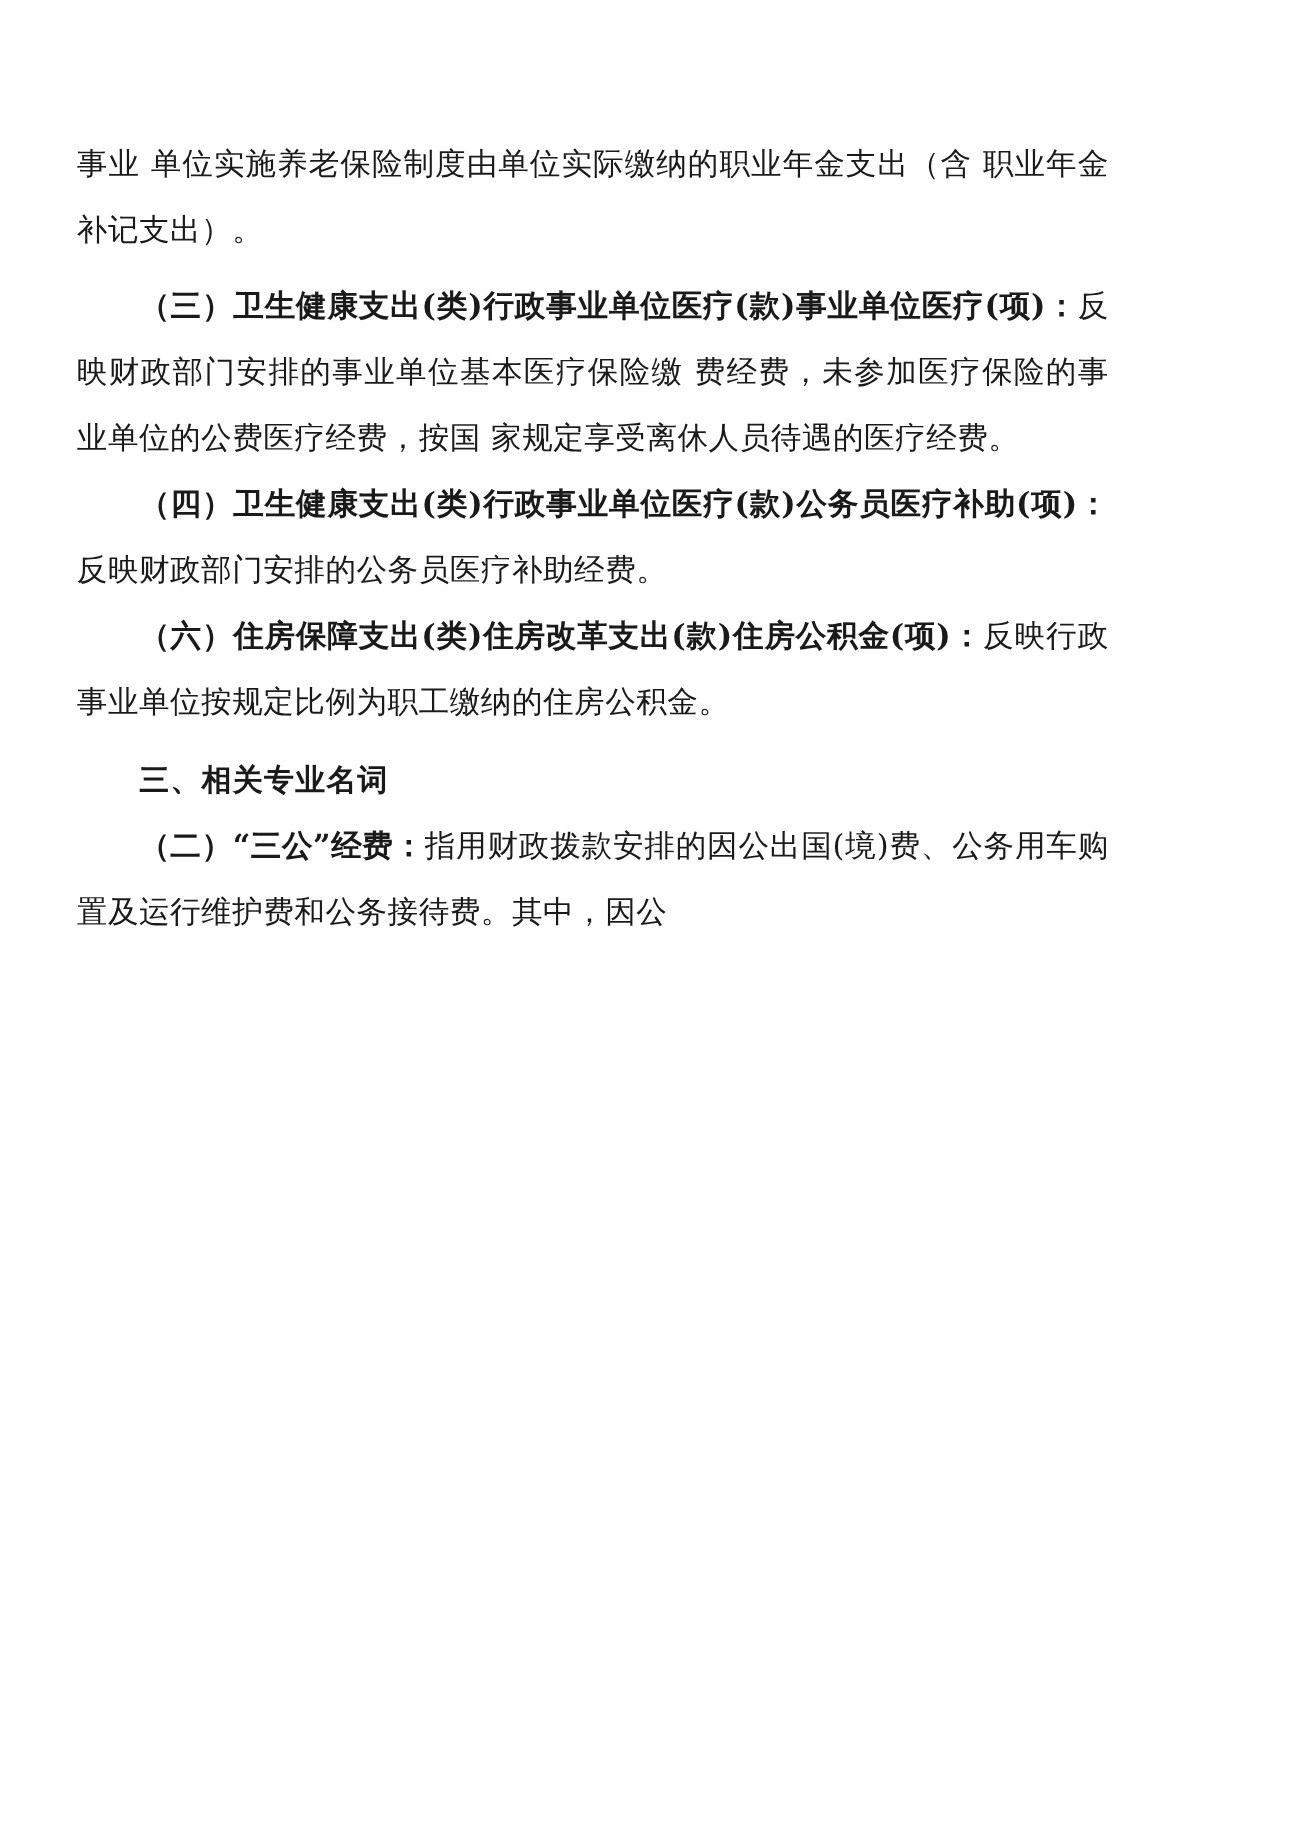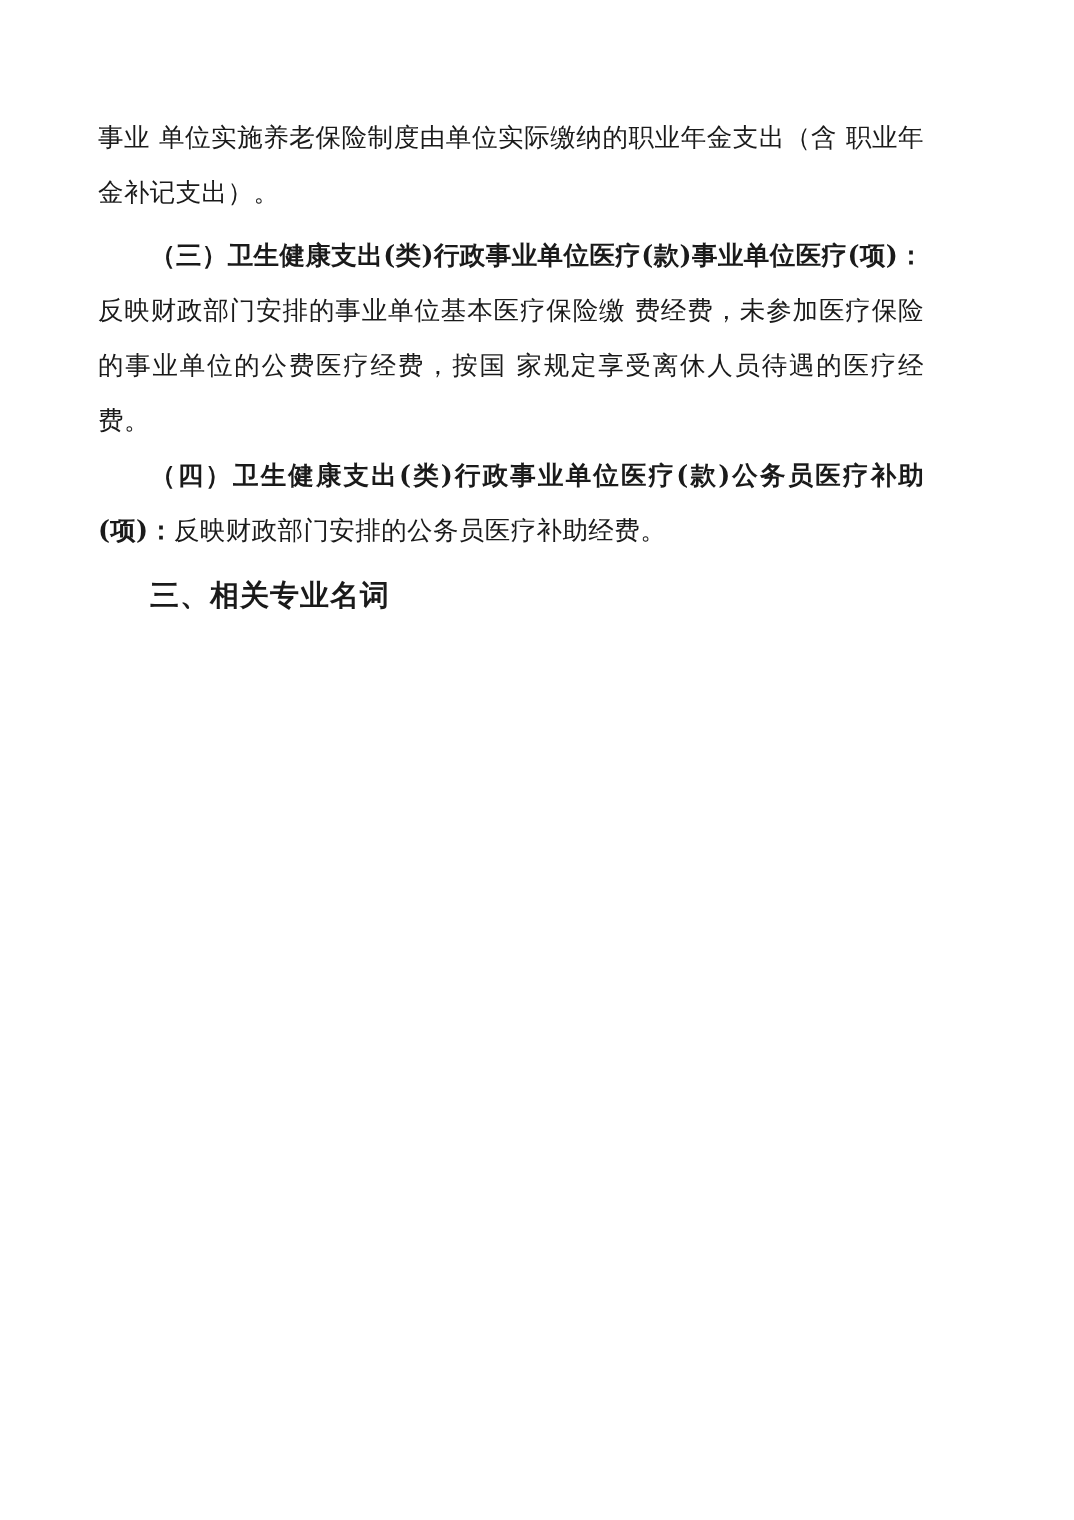--- a/index.html
+++ b/index.html
@@ -6,21 +6,21 @@
     margin: 0;
     padding: 0;
     background: #ffffff;
   }
   .page {
     position: relative;
     width: 1074px;
     height: 1520px;
     background: #ffffff;
     box-sizing: border-box;
-    padding: 110px 150px 60px 98px;
+    padding: 110px 150px 60px 64px;
     font-family: "DejaVu Serif", "Liberation Serif", serif;
     color: #1a1a1a;
     overflow: hidden;
   }
   .body-text {
     font-size: 25.5px;
     line-height: 55px;
     text-align: justify;
     text-justify: inter-character;
     letter-spacing: 0.4px;
@@ -32,21 +32,21 @@
     margin-bottom: 0;
   }
   .indent {
     text-indent: 52px;
   }
   .lead {
     font-weight: bold;
     letter-spacing: 0.2px;
   }
   .section-heading {
-    font-size: 29px;
+    font-size: 25px;
     font-weight: bold;
     line-height: 55px;
     text-indent: 52px;
     margin-top: 10px;
     letter-spacing: 1px;
     font-family: Liberation Serif, serif;
   }
   .spacer-sm { height: 8px; }
 </style>
 </head>
@@ -56,18 +56,20 @@
 
   <p class="body-text para">事业 单位实施养老保险制度由单位实际缴纳的职业年金支出（含 职业年金补记支出）。</p>
 
   <div class="spacer-sm"></div>
 
   <p class="body-text para indent"><span class="lead">（三）卫生健康支出(类)行政事业单位医疗(款)事业单位医疗(项)：</span><span>反映财政部门安排的事业单位基本医疗保险缴 费经费，未参加医疗保险的事业单位的公费医疗经费，按国 家规定享受离休人员待遇的医疗经费。</span></p>
 
   <p class="body-text para indent"><span class="lead">（四）卫生健康支出(类)行政事业单位医疗(款)公务员医疗补助(项)：</span><span>反映财政部门安排的公务员医疗补助经费。</span></p>
 
 
+  <p class="body-text para indent"><span class="lead">（六）住房保障支出(类)住房改革支出(款)住房公积金(项)：</span><span>反映行政事业单位按规定比例为职工缴纳的住房公积金。</span></p>
 
   <p class="section-heading">三、相关专业名词</p>
 
 
+  <p class="body-text para indent"><span class="lead">（二）“三公”经费：</span><span>指用财政拨款安排的因公出国(境)费、公务用车购置及运行维护费和公务接待费。其中，因公</span></p>
 
 </div>
 
 </body></html>

